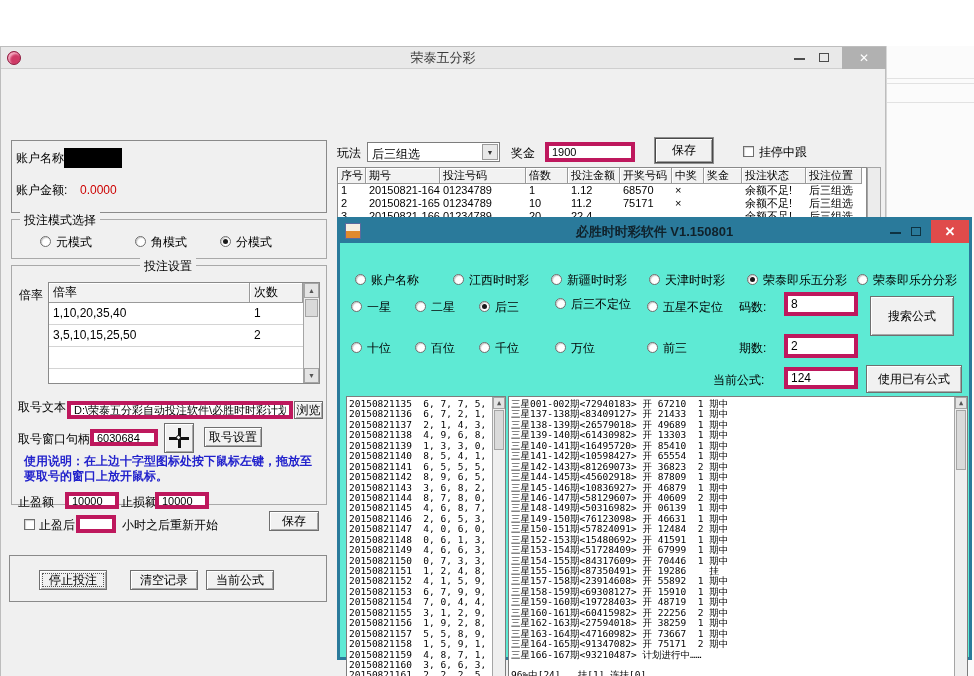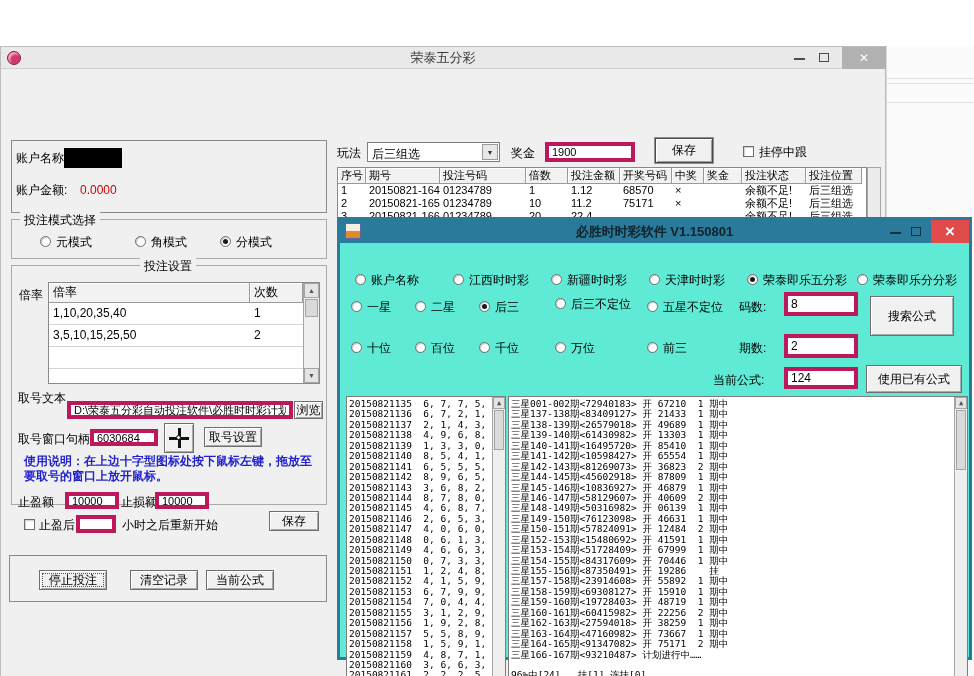--- a/index.html
+++ b/index.html
@@ -236,21 +236,21 @@
           <span class="rate-cell" style="width:53px">2</span>
         </div>
         <div class="rate-row"></div>
         <div class="vscroll">
           <div class="scroll-arrow" style="top:0">▲</div>
           <div class="scroll-thumb" style="top:16px;height:18px"></div>
           <div class="scroll-arrow" style="bottom:0">▼</div>
         </div>
       </div>
 
-      <div class="lbl abs" style="left:6px;top:125px">取号文本</div>
+      <div class="lbl abs" style="left:6px;top:134px">取号文本</div>
       <input class="input abs" style="left: 55px; top: 135px; width: 226px; height: 18px;" value="D:\荣泰五分彩自动投注软件\必胜时时彩计划软件">
       <div class="btn abs" style="left:282px;top:135px;width:29px;height:18px">浏览</div>
 
       <div class="lbl abs" style="left:6px;top:166px">取号窗口句柄</div>
       <input class="input abs" style="left: 78px; top: 163px; width: 68px; height: 17px;" value="6030684">
       <div class="btn abs" style="left:152px;top:157px;width:30px;height:30px">
         <div class="abs" style="left:13px;top:4px;width:3px;height:20px;background:#111"></div>
         <div class="abs" style="left:4px;top:13px;width:20px;height:3px;background:#111"></div>
         <div class="abs" style="left:11px;top:11px;width:5px;height:5px;border:1px solid #111;border-radius:50%;background:#f1f1f1"></div>
       </div>

